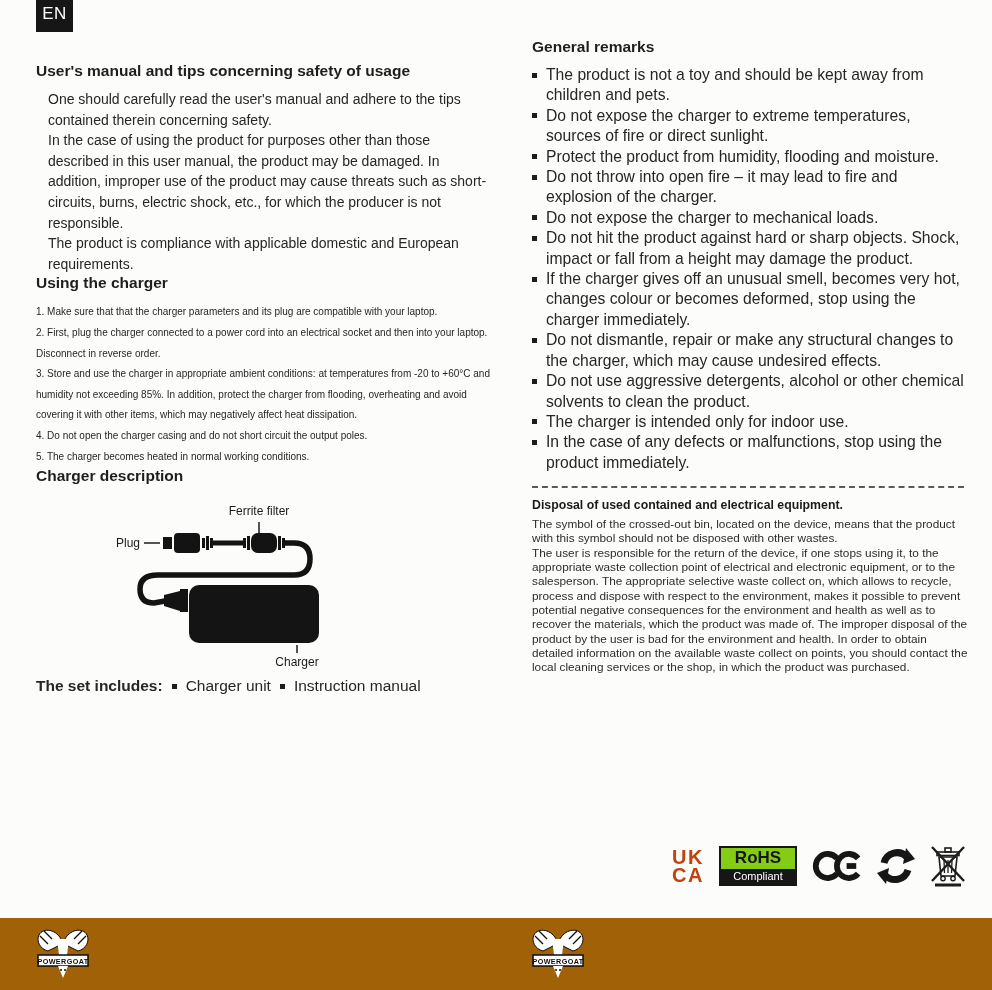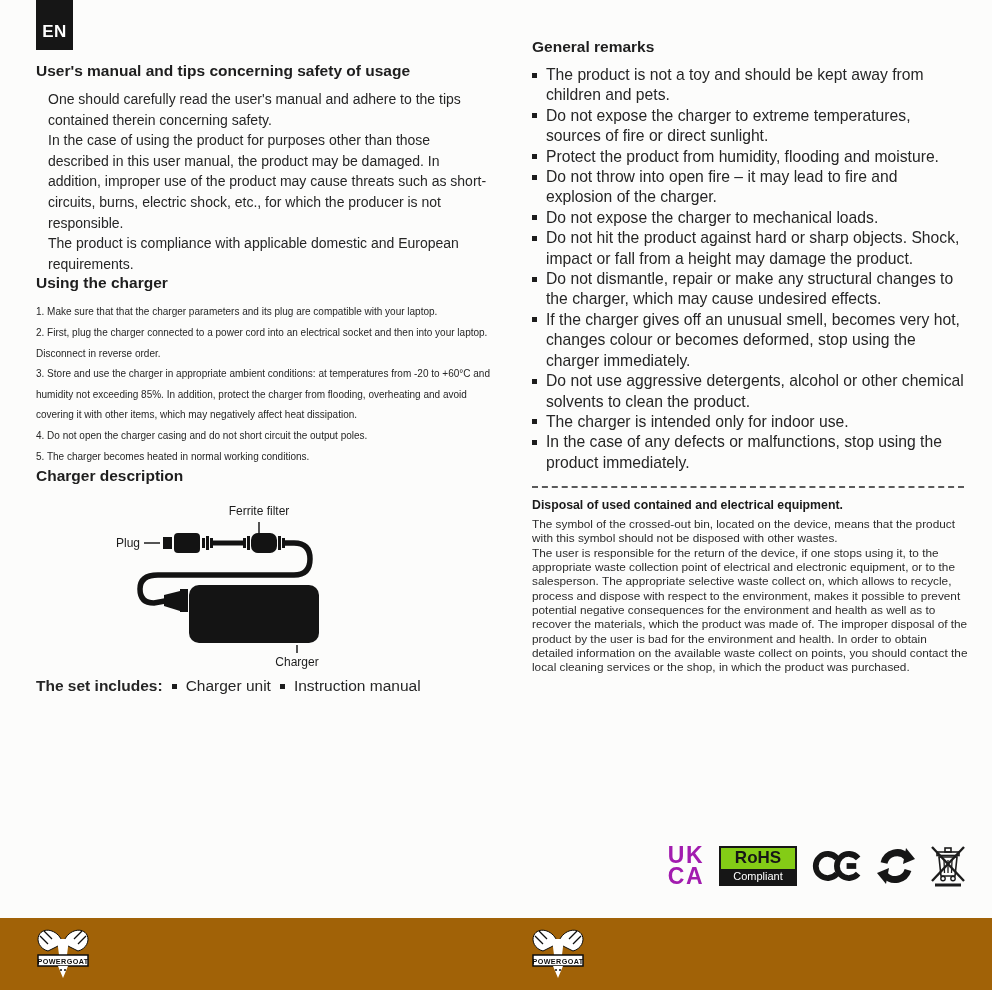--- a/index.html
+++ b/index.html
@@ -3,23 +3,23 @@
 <meta charset="utf-8">
 <style>
   html,body{margin:0;padding:0;background:#e8e8e8;}
   .page{
     position:relative;width:992px;height:990px;margin:0 auto;
     background:#fcfcfb;overflow:hidden;
     font-family:"Liberation Sans", sans-serif;color:#262626;
   }
   
   .lang-badge{
-    position:absolute;left:36px;top:0;width:37px;height:50px;background:#161616;
+    position:absolute;left:36px;top:0;width:37px;height:32px;background:#161616;
     color:#fff;display:flex;align-items:flex-end;justify-content:center;
-    font-weight:bold;font-size:17px;padding-bottom:8px;box-sizing:border-box;
+    font-weight:normal;font-size:17px;padding-bottom:8px;box-sizing:border-box;
     letter-spacing:.5px;
   }
   
   .col-left{position:absolute;left:36px;top:62px;width:454px;}
   .col-right{position:absolute;left:532px;top:38px;width:436px;}
   h2.sec{font-size:15.5px;font-weight:bold;margin:0;color:#1e1e1e;}
   .body-text{font-size:14px;line-height:20.6px;margin:9px 0 0 12px;white-space:pre-line;}
   ol.steps{list-style:none;margin:10px 0 0 0;padding:0;font-size:10px;line-height:20.6px;}
   ol.steps li{margin:0;}
   .mt{margin-top:16px;}
@@ -33,21 +33,21 @@
   .disposal-body{font-size:11.8px;line-height:14.3px;margin:5px 0 0 0;white-space:pre-line;color:#2c2c2c;}
   
   .diagram{margin-top:12px;}
   .diagram text{font-family:"Liberation Sans",sans-serif;font-size:12px;fill:#1c1c1c;}
   
   .set-line{margin-top:0;font-size:15.5px;display:flex;align-items:center;gap:9px;}
   .set-line .lbl{font-weight:bold;}
   .set-line .sqb{width:5px;height:5px;background:#1d1d1d;display:inline-block;}
   
   .logo-row{position:absolute;top:845px;right:26px;display:flex;align-items:center;gap:15px;}
-  .ukca{font-weight:800;font-size:23px;line-height:.92;letter-spacing:1.5px;color:#a21caf;text-align:center;}
+  .ukca{font-weight:800;font-size:20px;line-height:.92;letter-spacing:1.5px;color:#c2410c;text-align:center;}
   .rohs{border:2.5px solid #161616;width:74px;text-align:center;background:#84cc16;}
   .rohs .top{font-weight:800;font-size:17px;color:#161616;padding:0 2px 1px 2px;}
   .rohs .bot{background:#161616;color:#fff;font-size:11px;padding:1px 2px 2px 2px;}
   
   .footer{position:absolute;left:0;bottom:0;width:992px;height:72px;background:#a16207;}
   .goat{position:absolute;top:7px;}
   .goat.g1{left:31px;}
   .goat.g2{left:526px;}
   .goat text{font-family:"Liberation Sans",sans-serif;font-weight:bold;}
 </style>
@@ -120,22 +120,22 @@
 
   <div class="col-right">
     <h2 class="sec">General remarks</h2>
     <ul class="sq">
       <li><span class="blt"></span><span>The product is not a toy and should be kept away from children and pets.</span></li>
       <li><span class="blt"></span><span>Do not expose the charger to extreme temperatures, sources of fire or direct sunlight.</span></li>
       <li><span class="blt"></span><span>Protect the product from humidity, flooding and moisture.</span></li>
       <li><span class="blt"></span><span>Do not throw into open fire – it may lead to fire and explosion of the charger.</span></li>
       <li><span class="blt"></span><span>Do not expose the charger to mechanical loads.</span></li>
       <li><span class="blt"></span><span>Do not hit the product against hard or sharp objects. Shock, impact or fall from a height may damage the product.</span></li>
+      <li><span class="blt"></span><span>If the charger gives off an unusual smell, becomes very hot, changes colour or becomes deformed, stop using the charger immediately.</span></li>
       <li><span class="blt"></span><span>Do not dismantle, repair or make any structural changes to the charger, which may cause undesired effects.</span></li>
-      <li><span class="blt"></span><span>If the charger gives off an unusual smell, becomes very hot, changes colour or becomes deformed, stop using the charger immediately.</span></li>
       <li><span class="blt"></span><span>Do not use aggressive detergents, alcohol or other chemical solvents to clean the product.</span></li>
       <li><span class="blt"></span><span>The charger is intended only for indoor use.</span></li>
       <li><span class="blt"></span><span>In the case of any defects or malfunctions, stop using the product immediately.</span></li>
     </ul>
 
     <hr class="dashes">
 
     <p class="disposal-title">Disposal of used contained and electrical equipment.</p>
     <p class="disposal-body">The symbol of the crossed-out bin, located on the device, means that the product with this symbol should not be disposed with other wastes.
 The user is responsible for the return of the device, if one stops using it, to the appropriate waste collection point of electrical and electronic equipment, or to the salesperson. The appropriate selective waste collect on, which allows to recycle, process and dispose with respect to the environment, makes it possible to prevent potential negative consequences for the environment and health as well as to recover the materials, which the product was made of. The improper disposal of the product by the user is bad for the environment and health. In order to obtain detailed information on the available waste collect on points, you should contact the local cleaning services or the shop, in which the product was purchased.</p>

